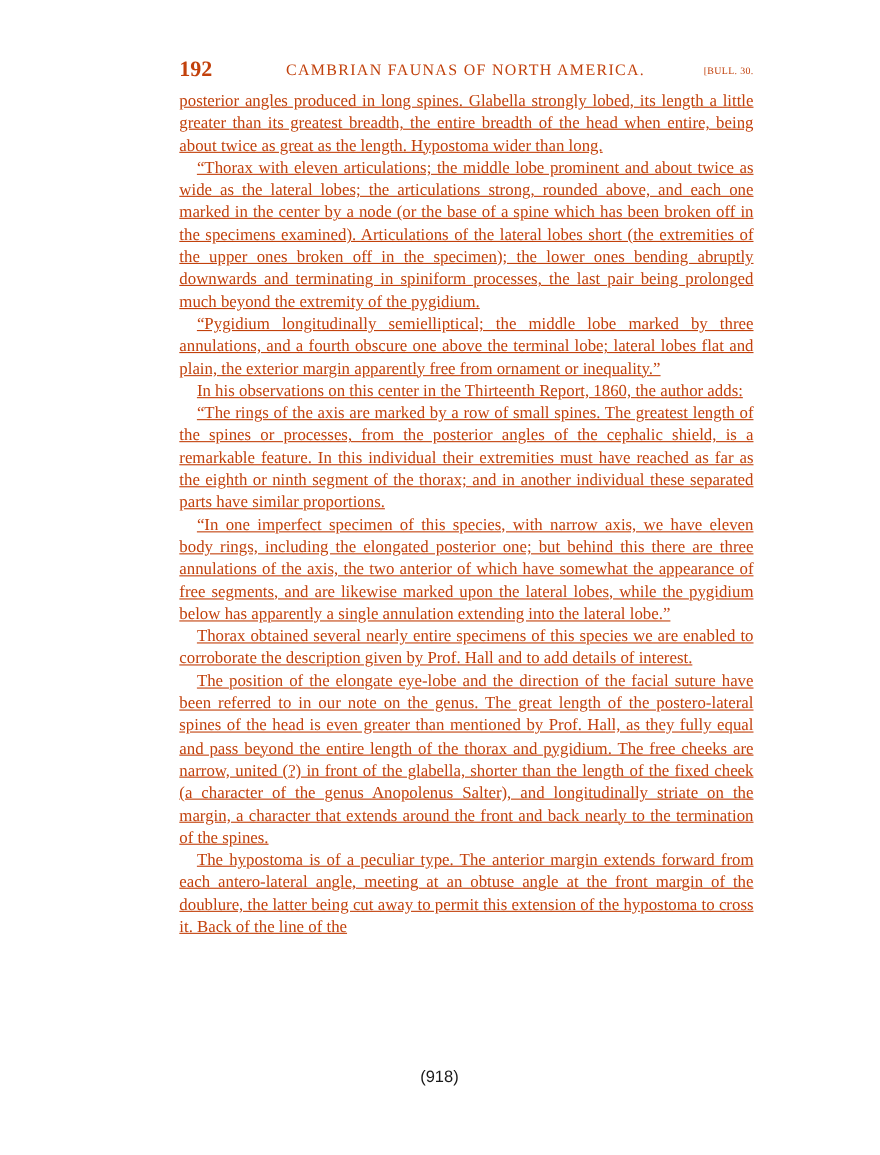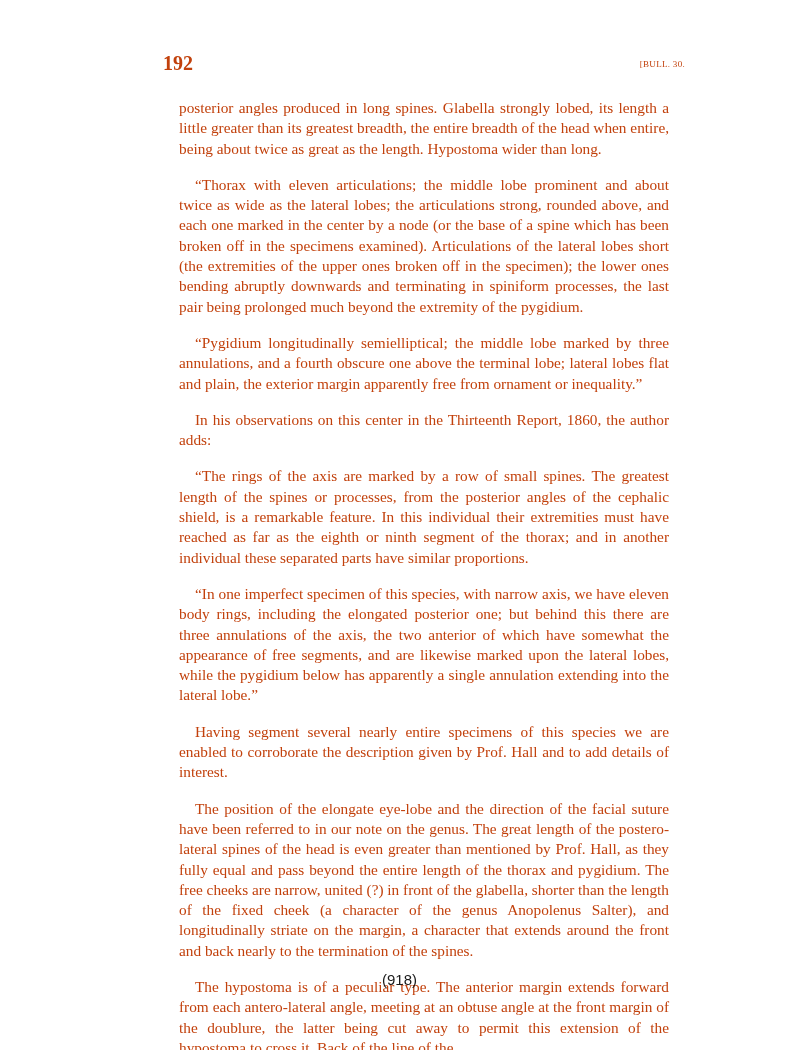--- a/index.html
+++ b/index.html
@@ -7,37 +7,38 @@
     .page {
       position: absolute; left: 163px; top: 52px; width: 522px;
       font-family: "Liberation Serif", "DejaVu Serif", serif;
       color: #c2410c;
     }
     .header { position: relative; height: 30px; }
     .page-num { position: absolute; left: 0; top: 0; font-size: 20px; font-weight: bold; }
     .running-title { position: absolute; left: 97px; top: 4px; font-size: 14.5px; letter-spacing: 1.2px; }
     .bull-ref { position: absolute; right: 0; top: 7px; font-size: 9px; letter-spacing: 0.3px; }
     .body { font-size: 15.3px; line-height: 20.3px; text-align: justify; }
-    .body p { margin: 16px; }
+    .body p { margin: 0; text-decoration: underline; }
     .body p.indent { text-indent: 16px; }
     .folio { position: absolute; left: 382px; top: 971px; font-family: Liberation Sans, sans-serif; font-size: 15px; color: #1a1a1a; }
   </style>
 </head>
 <body>
 
 <div class="page">
   <div class="header">
     <span class="page-num">192</span>
+    <span class="running-title">CAMBRIAN FAUNAS OF NORTH AMERICA.</span>
     <span class="bull-ref">[BULL. 30.</span>
   </div>
   <div class="body">
     <p>posterior angles produced in long spines. Glabella strongly lobed, its length a little greater than its greatest breadth, the entire breadth of the head when entire, being about twice as great as the length. Hypostoma wider than long.</p>
     <p class="indent">“Thorax with eleven articulations; the middle lobe prominent and about twice as wide as the lateral lobes; the articulations strong, rounded above, and each one marked in the center by a node (or the base of a spine which has been broken off in the specimens examined). Articulations of the lateral lobes short (the extremities of the upper ones broken off in the specimen); the lower ones bending abruptly downwards and terminating in spiniform processes, the last pair being prolonged much beyond the extremity of the pygidium.</p>
     <p class="indent">“Pygidium longitudinally semielliptical; the middle lobe marked by three annulations, and a fourth obscure one above the terminal lobe; lateral lobes flat and plain, the exterior margin apparently free from ornament or inequality.”</p>
     <p class="indent">In his observations on this center in the Thirteenth Report, 1860, the author adds:</p>
     <p class="indent">“The rings of the axis are marked by a row of small spines. The greatest length of the spines or processes, from the posterior angles of the cephalic shield, is a remarkable feature. In this individual their extremities must have reached as far as the eighth or ninth segment of the thorax; and in another individual these separated parts have similar proportions.</p>
     <p class="indent">“In one imperfect specimen of this species, with narrow axis, we have eleven body rings, including the elongated posterior one; but behind this there are three annulations of the axis, the two anterior of which have somewhat the appearance of free segments, and are likewise marked upon the lateral lobes, while the pygidium below has apparently a single annulation extending into the lateral lobe.”</p>
-    <p class="indent">Having segment several nearly entire specimens of this species we are enabled to corroborate the description given by Prof. Hall and to add details of interest.</p>
+    <p class="indent">Thorax obtained several nearly entire specimens of this species we are enabled to corroborate the description given by Prof. Hall and to add details of interest.</p>
     <p class="indent">The position of the elongate eye-lobe and the direction of the facial suture have been referred to in our note on the genus. The great length of the postero-lateral spines of the head is even greater than mentioned by Prof. Hall, as they fully equal and pass beyond the entire length of the thorax and pygidium. The free cheeks are narrow, united (?) in front of the glabella, shorter than the length of the fixed cheek (a character of the genus Anopolenus Salter), and longitudinally striate on the margin, a character that extends around the front and back nearly to the termination of the spines.</p>
     <p class="indent">The hypostoma is of a peculiar type. The anterior margin extends forward from each antero-lateral angle, meeting at an obtuse angle at the front margin of the doublure, the latter being cut away to permit this extension of the hypostoma to cross it. Back of the line of the</p>
   </div>
 </div>
 <div class="folio">(918)</div>
 
 </body></html>

